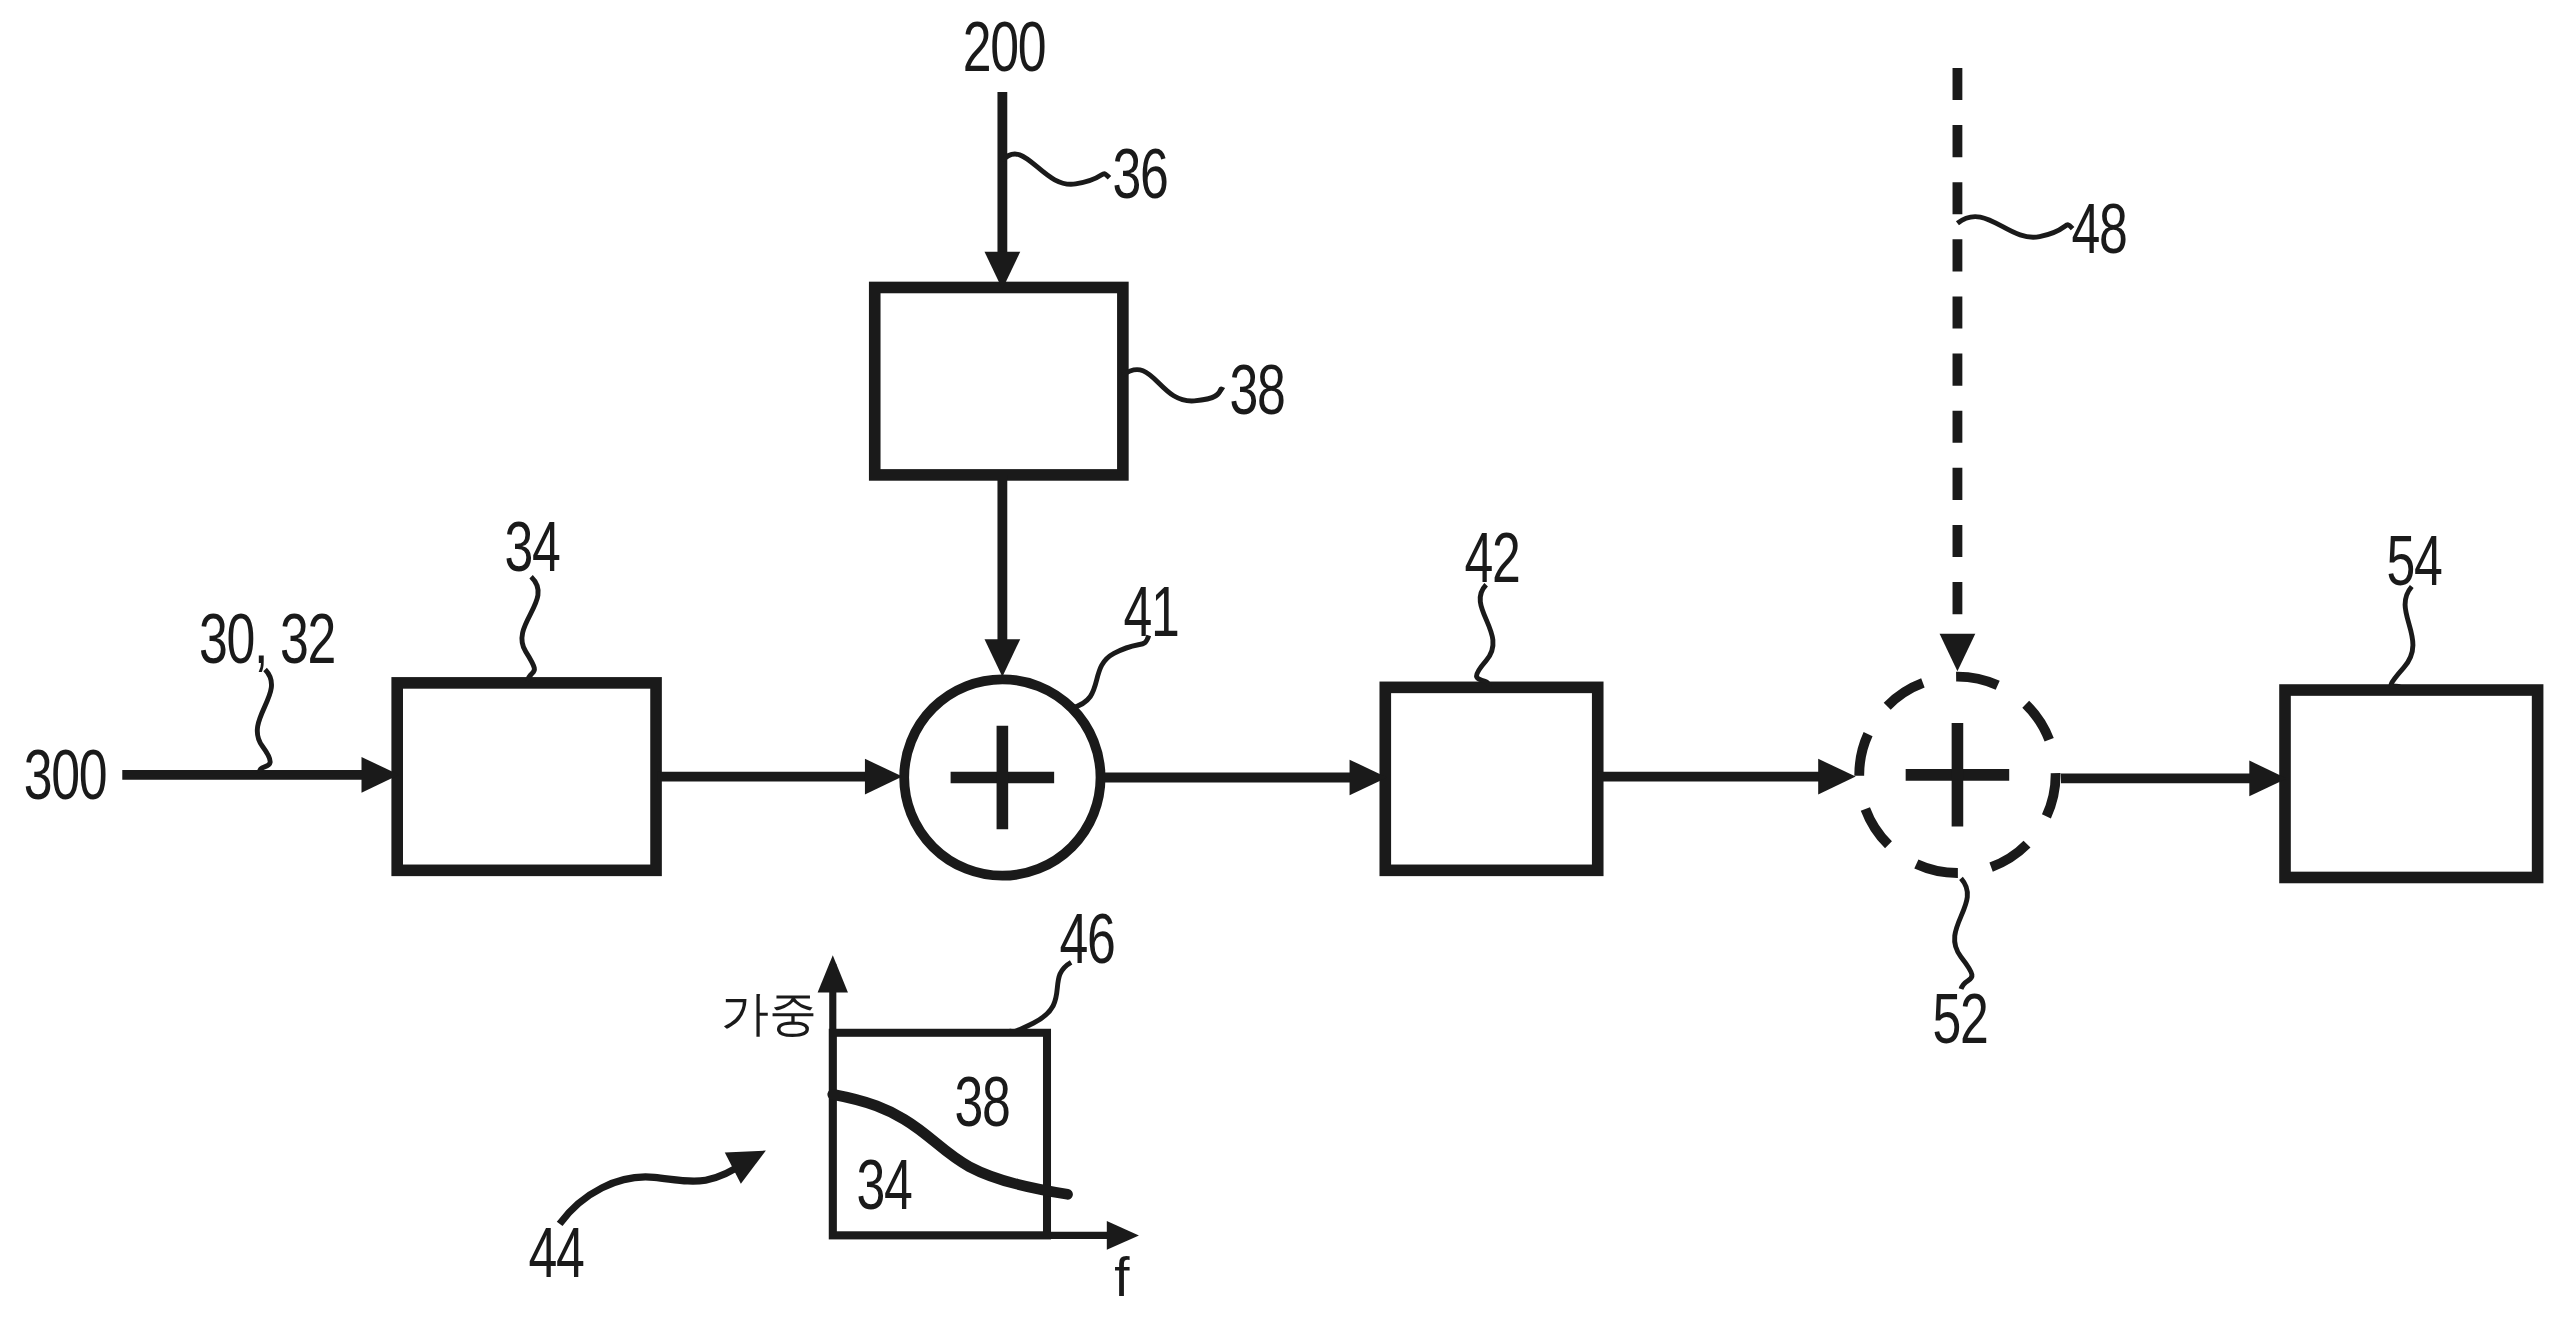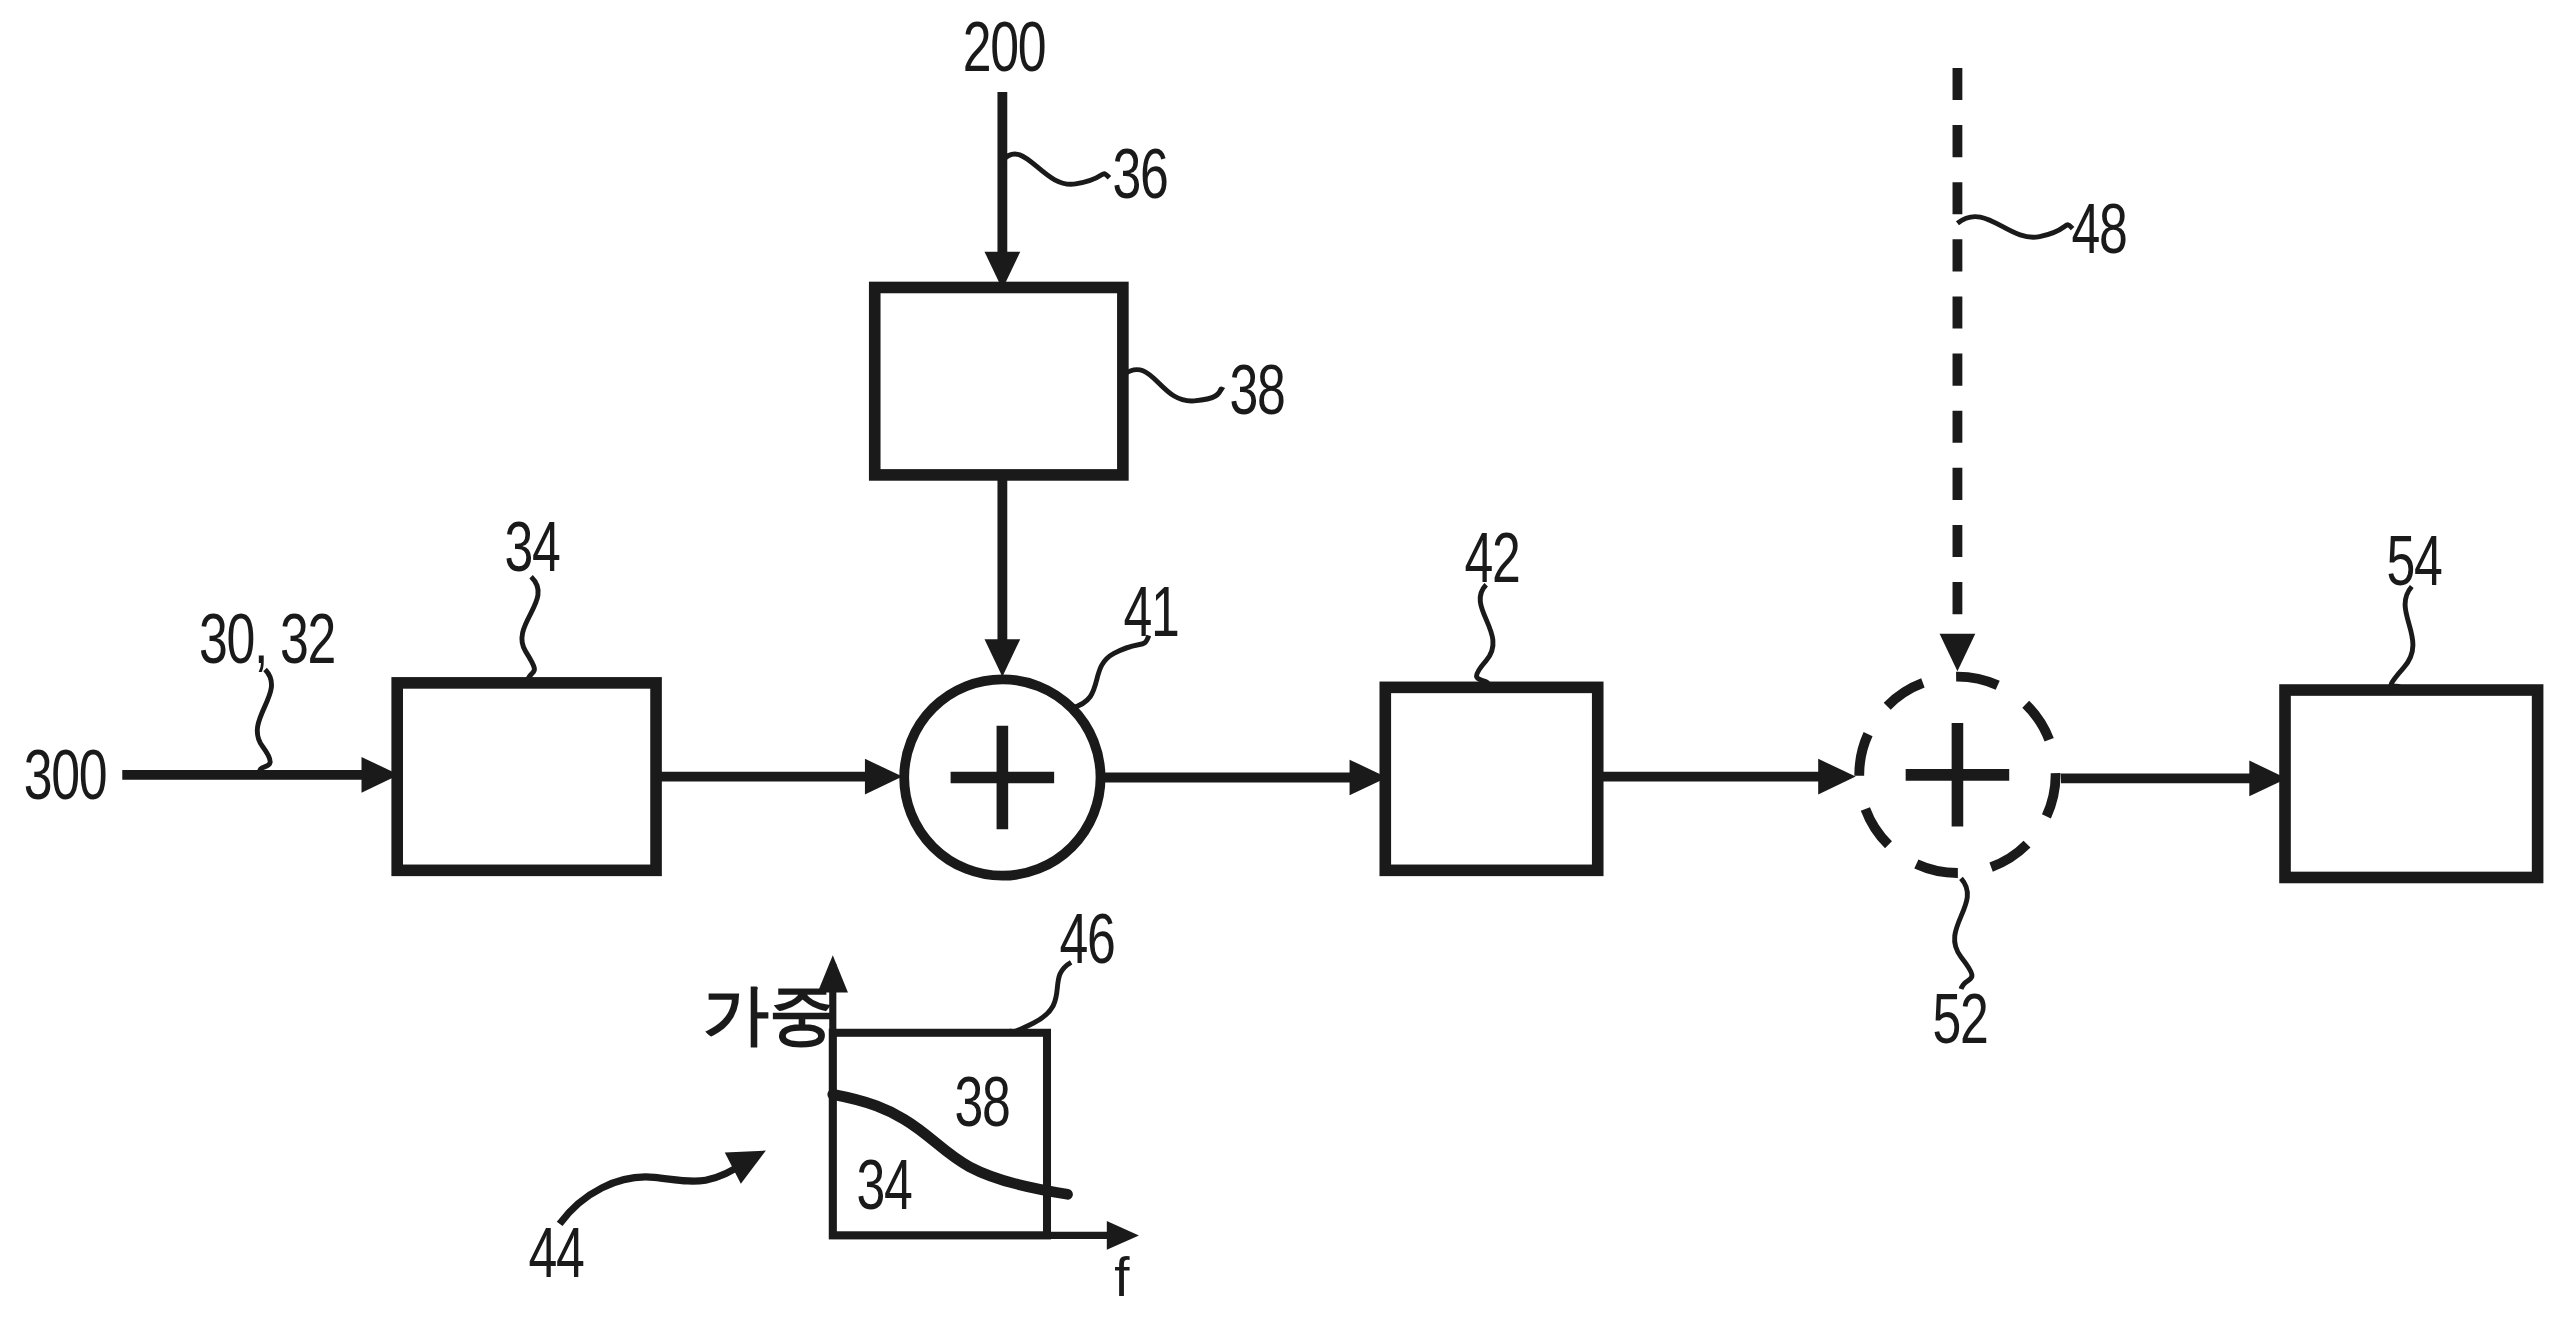--- a/index.html
+++ b/index.html
@@ -17,21 +17,21 @@
     white-space:nowrap;
     transform:translate(-50%,-50%);
     line-height:1;
     user-select:none;
   }
   .num{
     font-size:70px;
     letter-spacing:-1.8px;
     transform:translate(-50%,-50%) scaleX(0.74);
   }
-  .kr{font-size:66px;font-weight:bold;}
+  .kr{font-size:48px;}
   .fx{font-size:55px;}
 </style>
 </head>
 <body>
 
 <div class="canvas">
 
   <svg class="art" viewBox="0 0 2886 1500" xmlns="http://www.w3.org/2000/svg">
     <g stroke="#1a1a1a" fill="none" stroke-linecap="butt">
 

